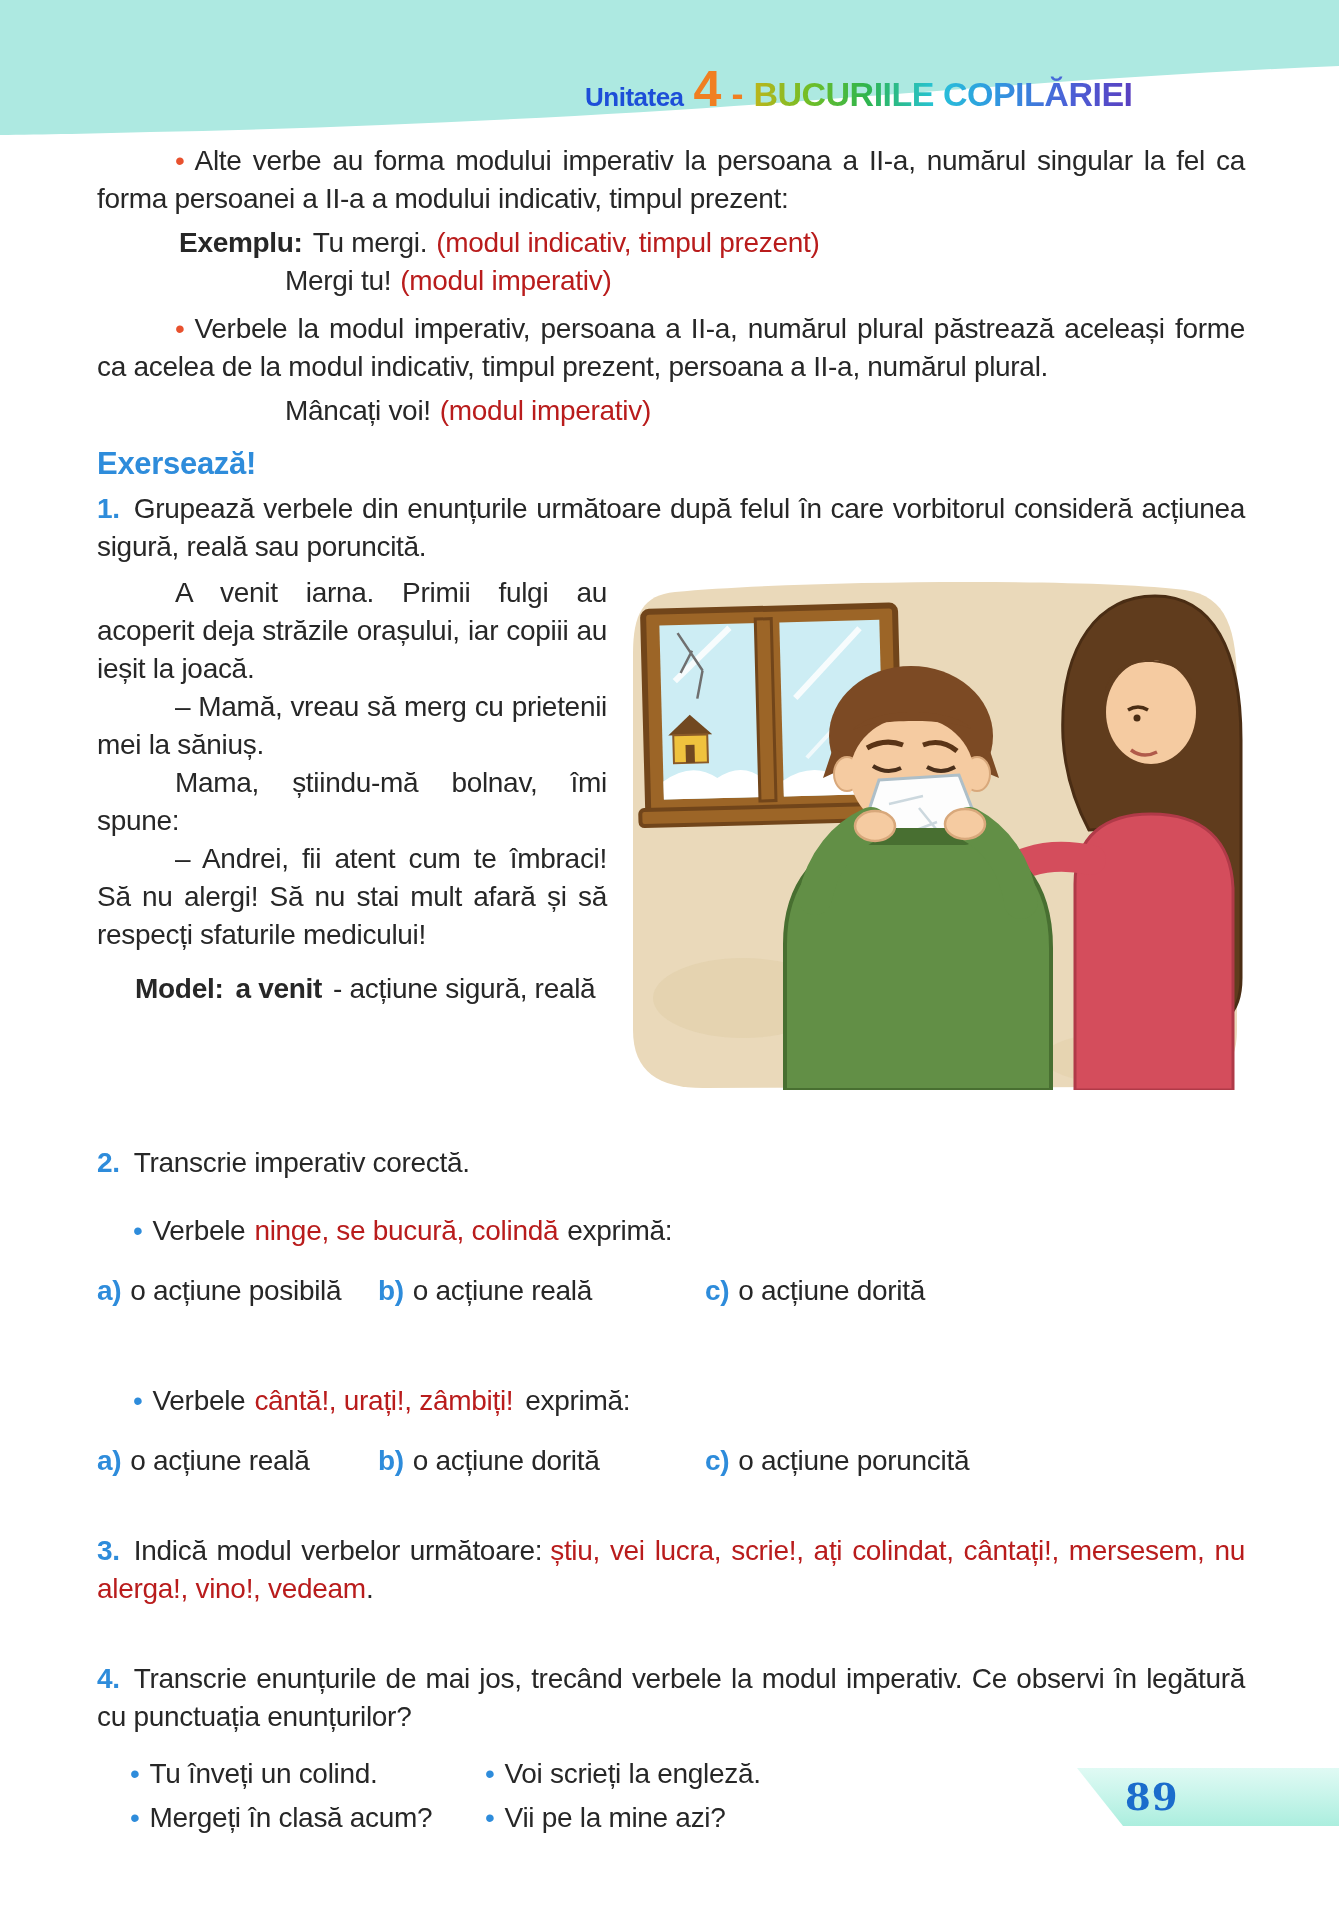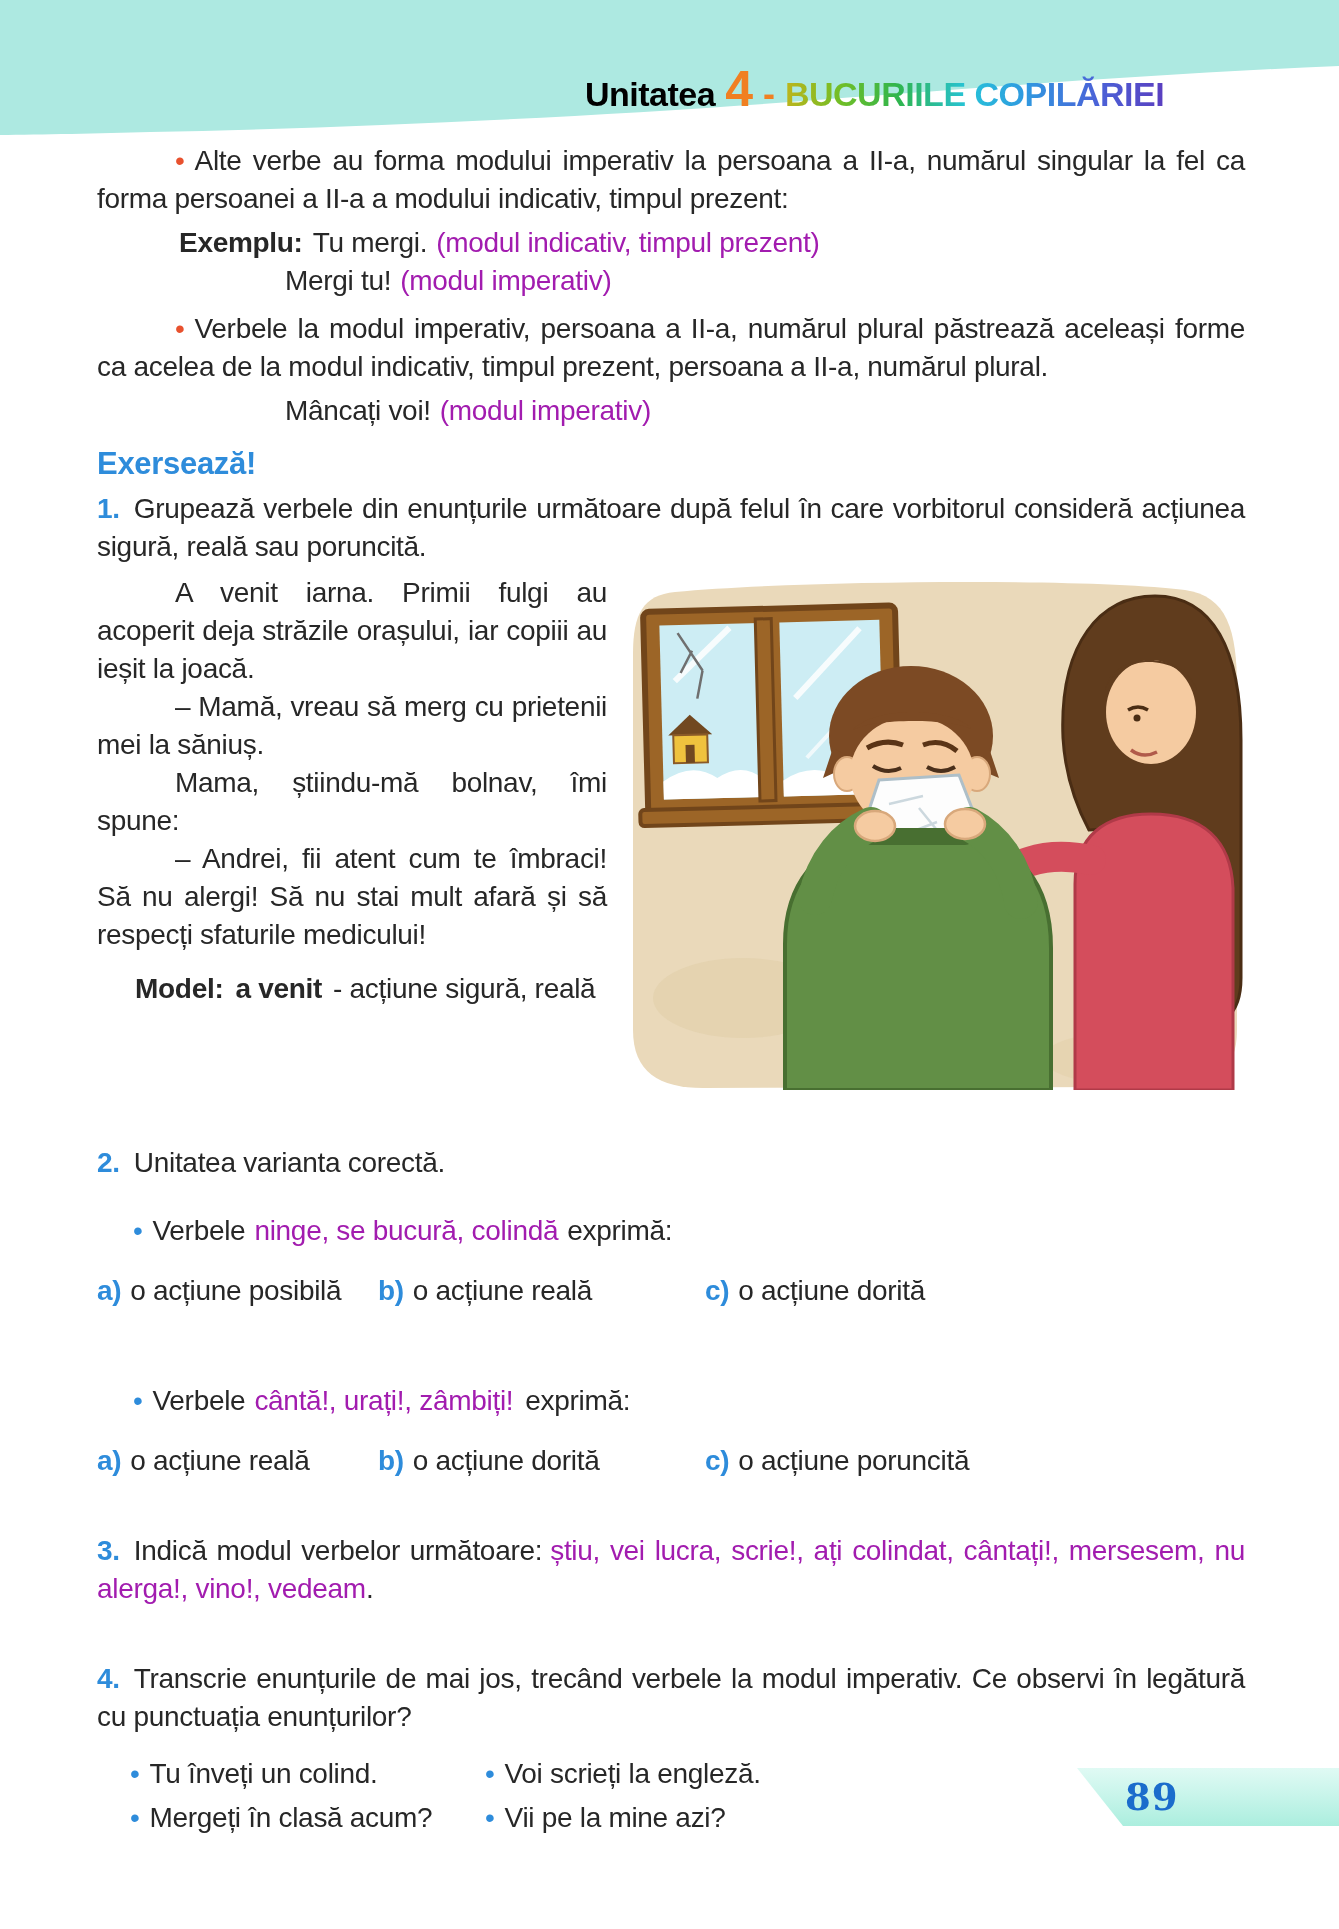--- a/index.html
+++ b/index.html
@@ -6,36 +6,36 @@
   .page{
     position:relative;width:1339px;height:1929px;overflow:hidden;background:#fff;
     font-family:"Liberation Sans","DejaVu Sans",sans-serif;color:#272727;
   }
   
   .banner{position:absolute;top:0;left:0;width:1339px;height:140px;}
   .unit-header{
     position:absolute;top:64px;left:585px;white-space:nowrap;
     font-weight:bold;display:flex;align-items:baseline;gap:10px;
   }
-  .unit-label{font-size:34px;color:#000000;letter-spacing:-0.5px;}
+  .unit-label{font-size:26px;color:#1d4ed8;letter-spacing:-0.5px;}
   .unit-number{font-size:50px;color:#f07f21;line-height:1;}
   .unit-sep{font-size:36px;color:#f07f21;}
   .unit-title{
     font-size:34px;letter-spacing:-0.5px;
     background:linear-gradient(90deg,#bdb51c 0%,#6fbe27 15%,#2fb54e 30%,#27c3d8 48%,#2f9ae0 63%,#4a63d8 82%,#5a3fc0 100%);
     -webkit-background-clip:text;background-clip:text;color:transparent;
   }
   
   .content{position:absolute;top:142px;left:97px;width:1148px;font-size:28px;line-height:38px;letter-spacing:-0.3px;}
   p{margin:0;}
   .just{text-align:justify;}
   .indent{text-indent:78px;}
   .bullet-red{color:#e8512e;margin-right:10px;}
   .bullet-blue{color:#2e8cdb;margin-right:10px;}
-  .blue{color:#a21caf;}
+  .blue{color:#b91c1c;}
   .example{margin:6px 0 10px 82px;}
   .example .lbl{font-weight:bold;margin-right:10px;}
   .example .txt{margin-right:9px;}
   .example .line2{margin-left:106px;}
   .section-heading{margin:14px 0 6px;font-size:31px;line-height:40px;font-weight:bold;color:#2e8cdb;letter-spacing:-0.3px;}
   .num{color:#2e8cdb;font-weight:bold;margin-right:14px;}
   .prompt{}
   
   .story-wrap{margin-top:8px;}
   .illustration{float:right;width:622px;height:512px;margin:4px 0 6px 16px;}
@@ -181,21 +181,21 @@
 
       <p class="just indent">A venit iarna. Primii fulgi au acoperit deja străzile orașului, iar copiii au ieșit la joacă.</p>
       <p class="just indent">– Mamă, vreau să merg cu prietenii mei la săniuș.</p>
       <p class="just indent">Mama, știindu-mă bolnav, îmi spune:</p>
       <p class="just indent">– Andrei, fii atent cum te îmbraci! Să nu alergi! Să nu stai mult afară și să respecți sfaturile medicului!</p>
 
       <p class="model-line"><span class="lbl">Model:</span><span class="verb">a venit</span><span>- acțiune sigură, reală</span></p>
     </div>
 
     <div class="ex2">
-      <p><span class="num">2.</span><span>Unitatea varianta corectă.</span></p>
+      <p><span class="num">2.</span><span>Transcrie imperativ corectă.</span></p>
 
       <p class="vline"><span class="bullet-blue">•</span><span>Verbele</span><span class="blue verbs">ninge, se bucură, colindă</span><span>exprimă:</span></p>
 
       <div class="opts">
         <div class="opt-a"><span class="letter">a)</span><span>o acțiune posibilă</span></div>
         <div class="opt-b"><span class="letter">b)</span><span>o acțiune reală</span></div>
         <div class="opt-c"><span class="letter">c)</span><span>o acțiune dorită</span></div>
       </div>
 
       <p class="vline" style="margin-top:72px;"><span class="bullet-blue">•</span><span>Verbele</span><span class="blue verbs2">cântă!, urați!, zâmbiți!</span><span>exprimă:</span></p>

